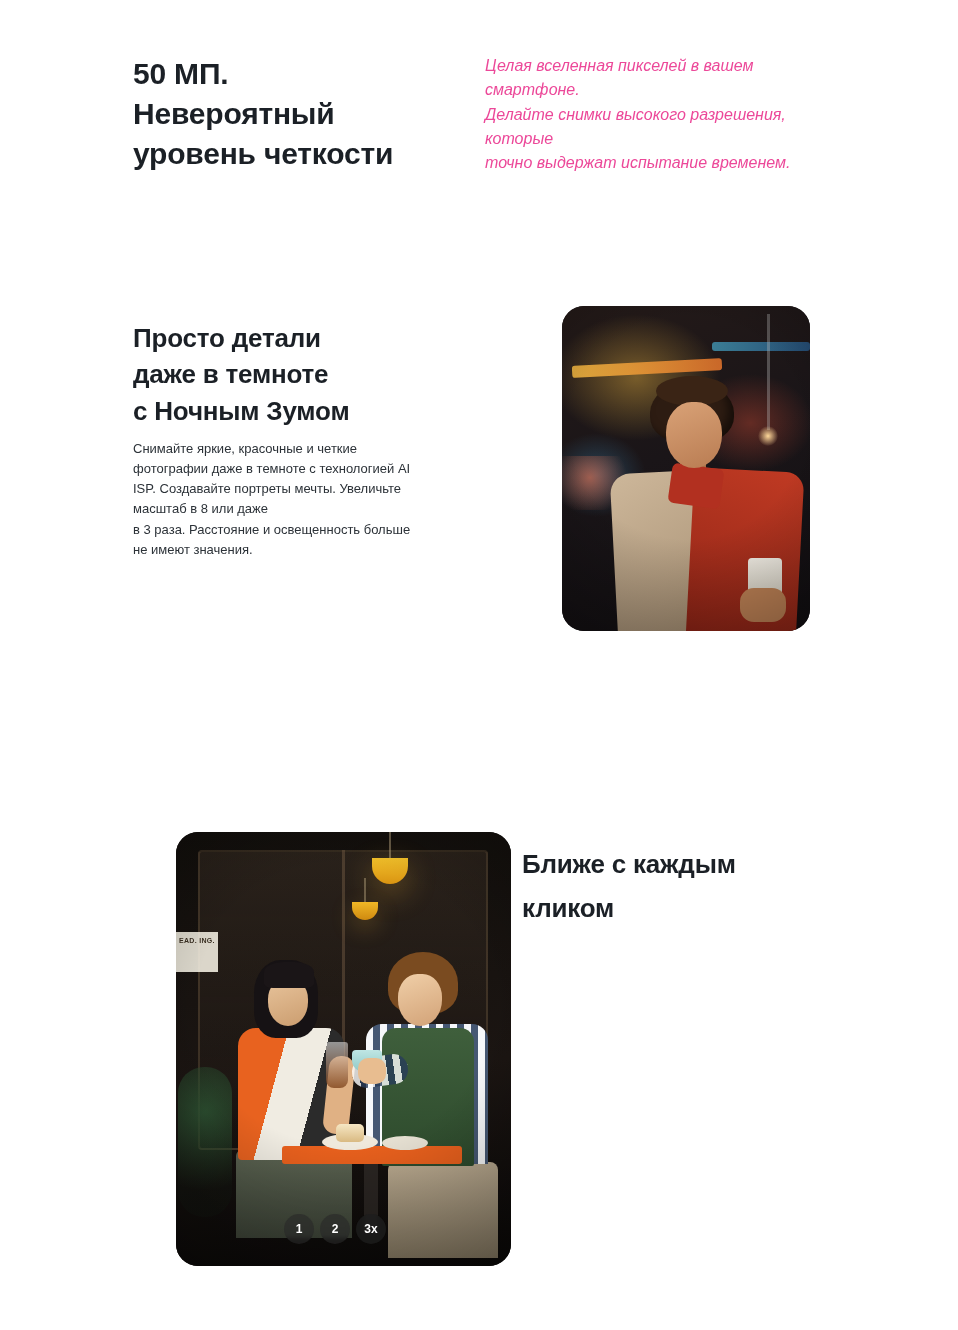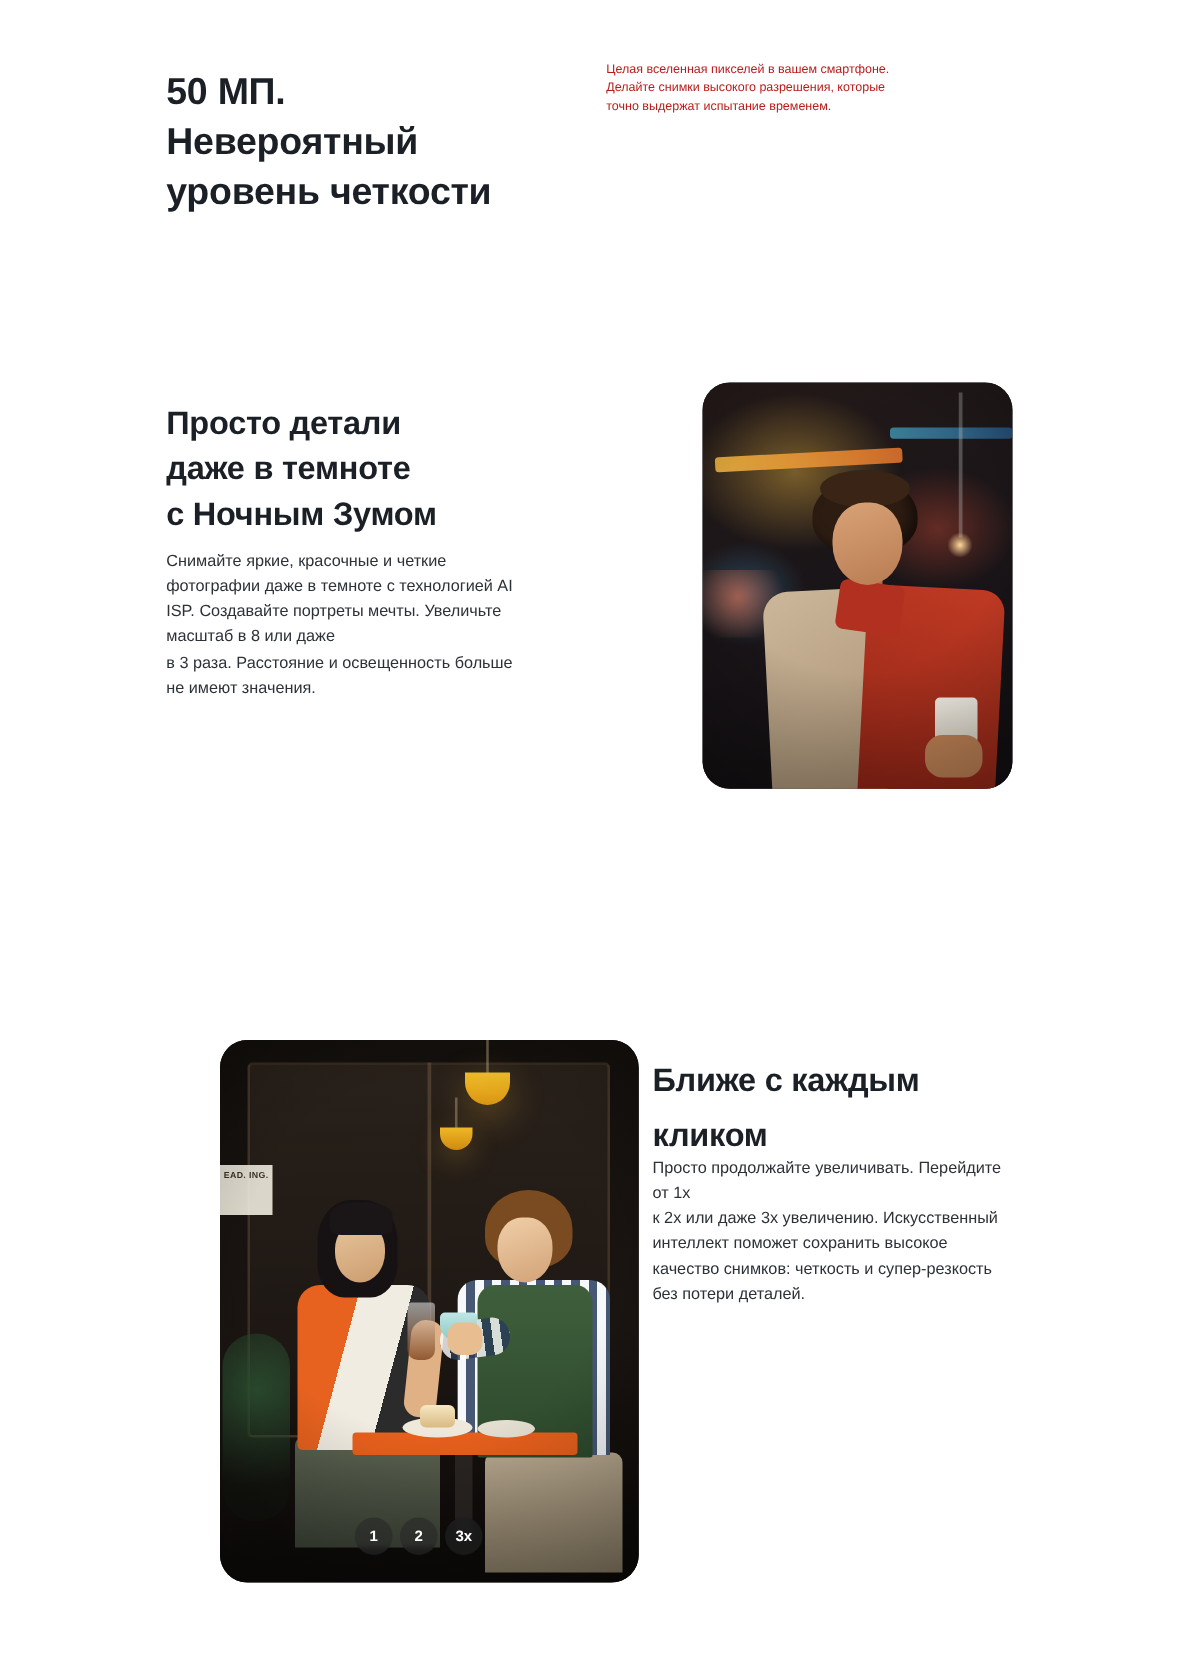--- a/index.html
+++ b/index.html
@@ -42,24 +42,25 @@
     letter-spacing: -0.2px;
     color: #1b2026;
     white-space: pre-line;
     margin-top: 12px;
   }
   .hero-body {
     position: absolute;
     left: 485px;
     top: 10px;
     width: 330px;
-    font-size: 10px;
+    font-size: 16px;
     line-height: 1.52;
-    color: #b91c1c;
+    color: #ec4899;
     white-space: pre-line;
+    font-style: italic;
   }
 
   
   .section-night {
     position: absolute;
     top: 290px;
     left: 0;
     width: 958px;
     height: 330px;
   }
@@ -461,26 +462,20 @@
       <div class="ph n-face"></div>
       <div class="ph n-cup"></div>
       <div class="ph n-hand"></div>
       <div class="ph n-vignette"></div>
     </figure>
   </section>
 
   <section class="section-zoom">
     <h2 class="zoom-title">Ближе с каждым
 кликом</h2>
-    <p class="zoom-body">Просто продолжайте увеличивать. Перейдите
-от 1x
-к 2x или даже 3x увеличению. Искусственный
-интеллект поможет сохранить высокое
-качество снимков: четкость и супер-резкость
-без потери деталей.</p>
 
     <figure class="photo-cafe">
       <div class="ph c-bg"></div>
       <div class="ph c-window"></div>
       <div class="ph c-mullion"></div>
       <div class="ph c-lamp1cord"></div>
       <div class="ph c-lamp1"></div>
       <div class="ph c-lamp2cord"></div>
       <div class="ph c-lamp2"></div>
       <div class="ph c-sign">EAD.

